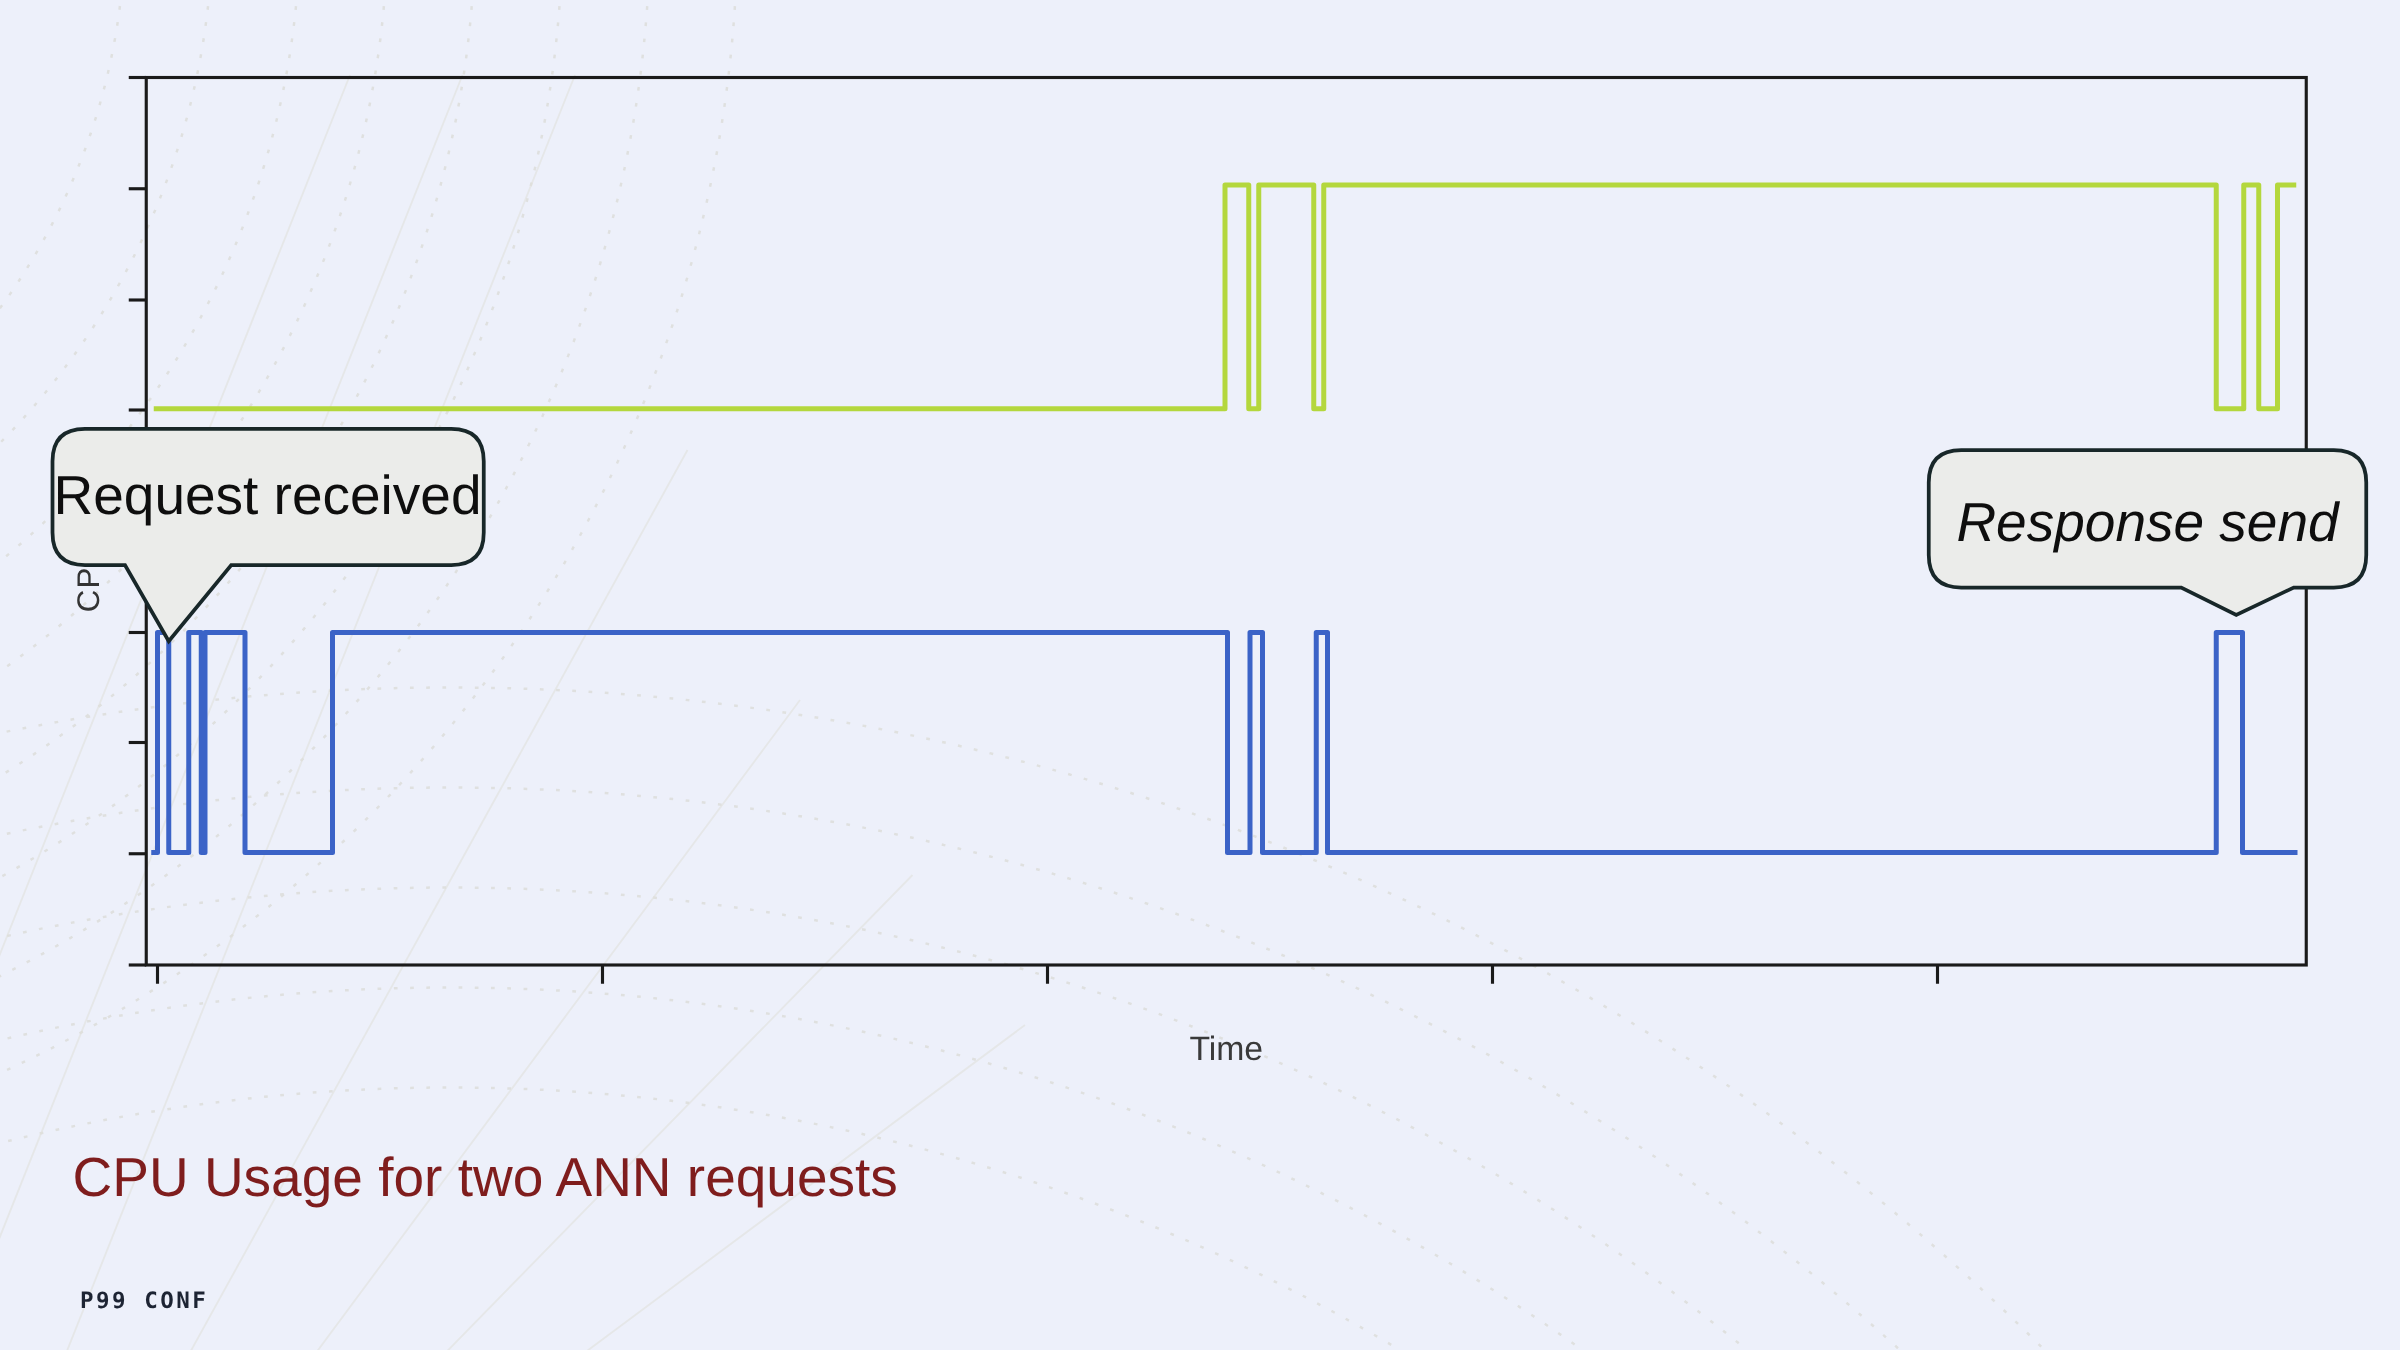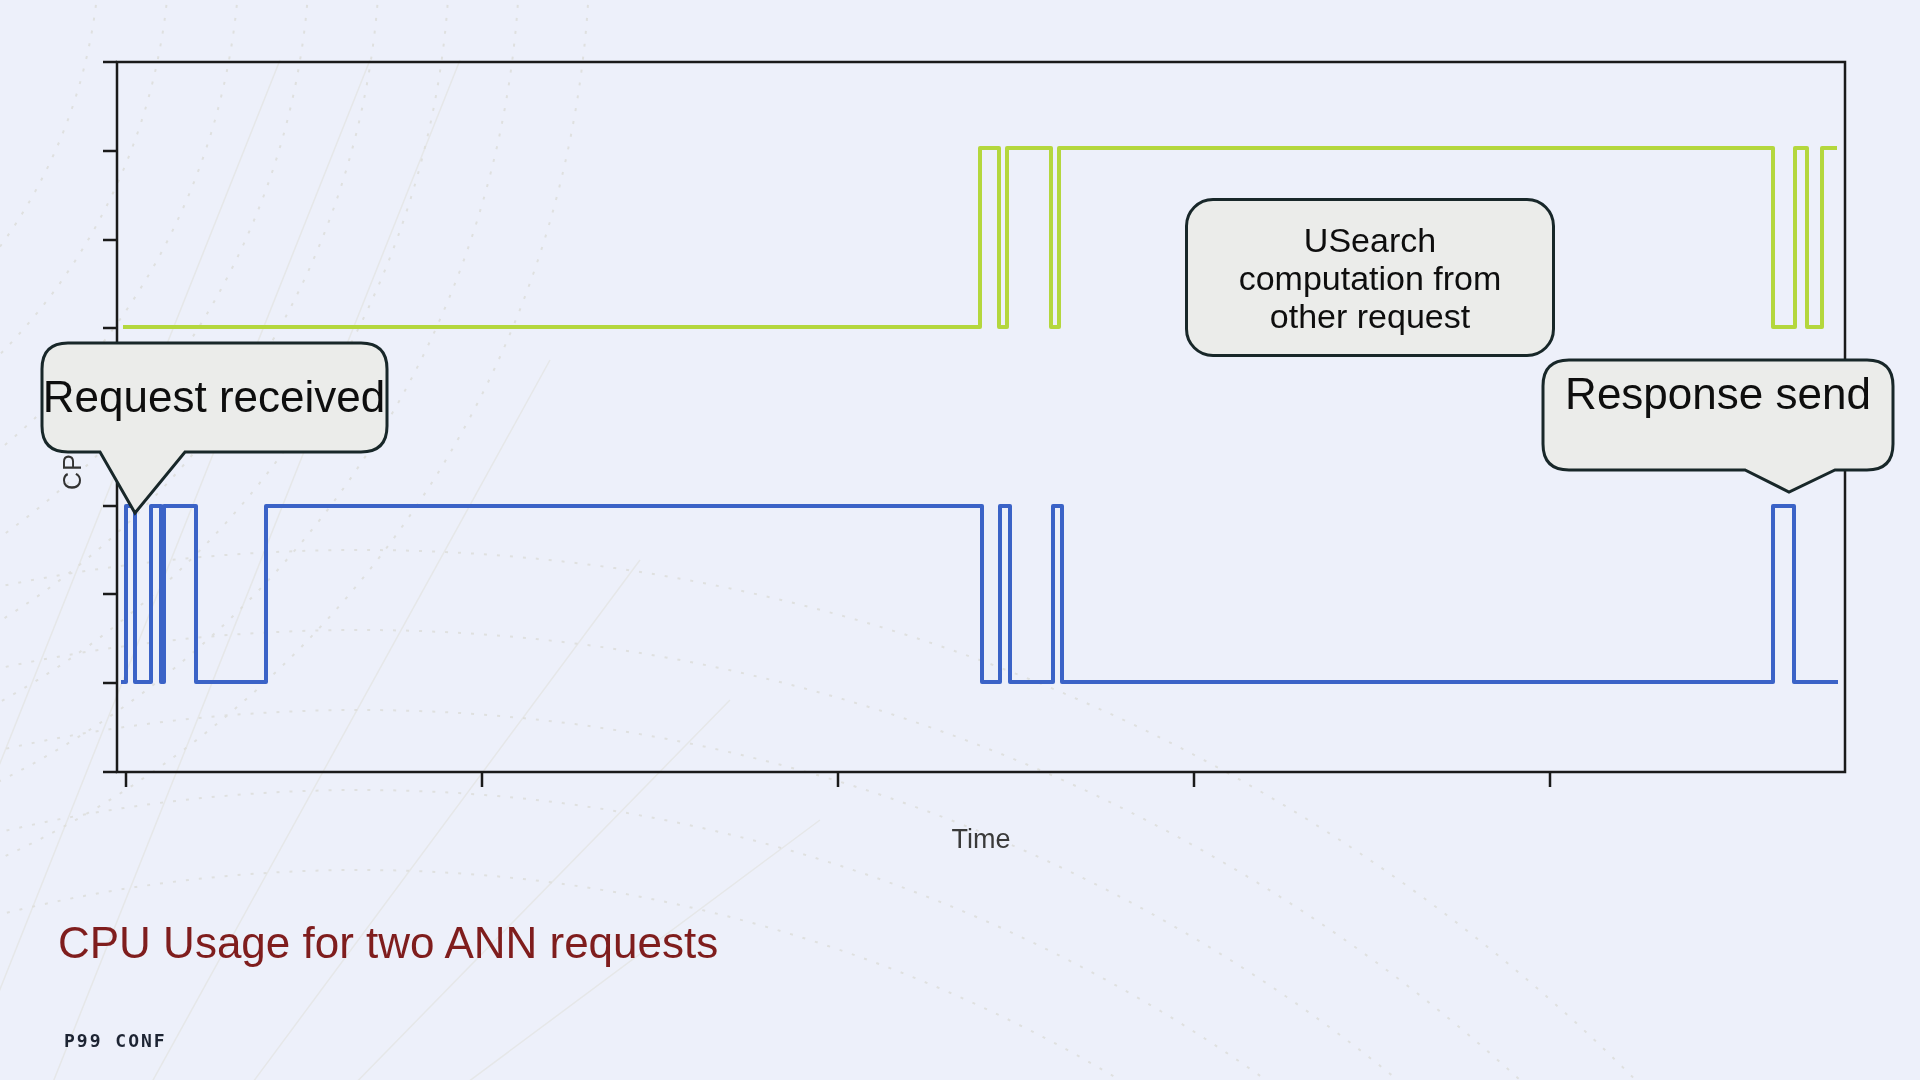--- a/index.html
+++ b/index.html
@@ -89,26 +89,19 @@
   <div id="xlabel" class="axis-label" style="left:981px;top:800px;margin-top:24px;">Time</div>
   <div id="ylabel" class="axis-label" style="left:72px;top:462px;">CPU</div>
 
   <svg class="layer">
     <path d="M 68 343 H 361 Q 387 343 387 369 V 426 Q 387 452 361 452 H 185 L 135 513 L 100 452 H 68 Q 42 452 42 426 V 369 Q 42 343 68 343 Z" fill="#ebecea" stroke="#182729" stroke-width="3"></path>
     <path d="M 1569 360 H 1867 Q 1893 360 1893 386 V 444 Q 1893 470 1867 470 H 1835 L 1789 492 L 1745 470 H 1569 Q 1543 470 1543 444 V 386 Q 1543 360 1569 360 Z" fill="#ebecea" stroke="#182729" stroke-width="3"></path>
   </svg>
 
   <div class="callout-label" style="left:214px;top:397px;">Request received</div>
 
-  <div class="callout-box" style="left:1185px;top:198px;width:370px;height:159px;">
-    <div>
-      <div>USearch</div>
-      <div>computation from</div>
-      <div>other request</div>
-    </div>
-  </div>
 
-  <div class="callout-label" style="left:1718px;top:394px;">Response send</div>
+  <div class="callout-label" style="left:1718px;top:419px;font-style:italic;">Response send</div>
 
   <div id="slide-title">CPU Usage for two ANN requests</div>
   <div id="brand-logo">P99 CONF</div>
 
 </div>
 
 </body></html>

